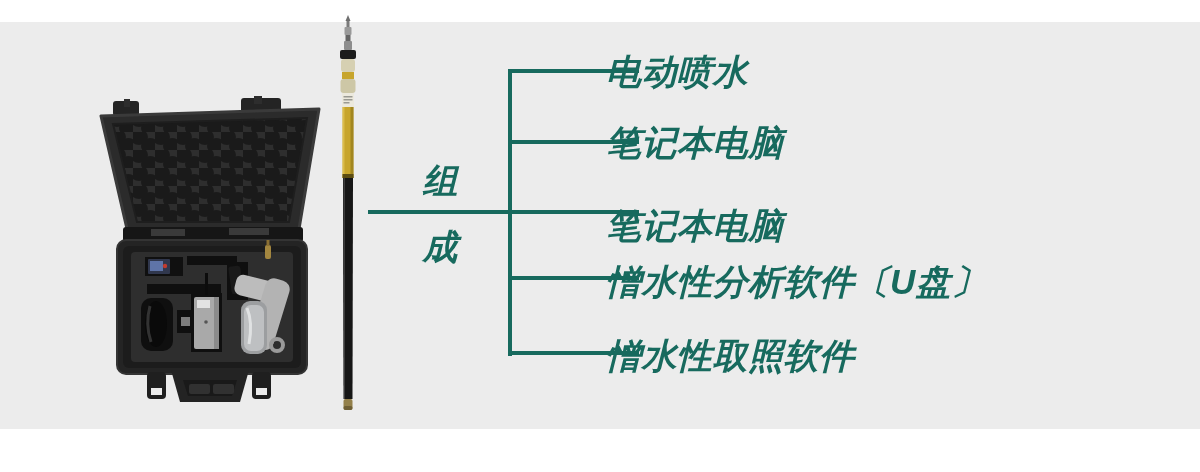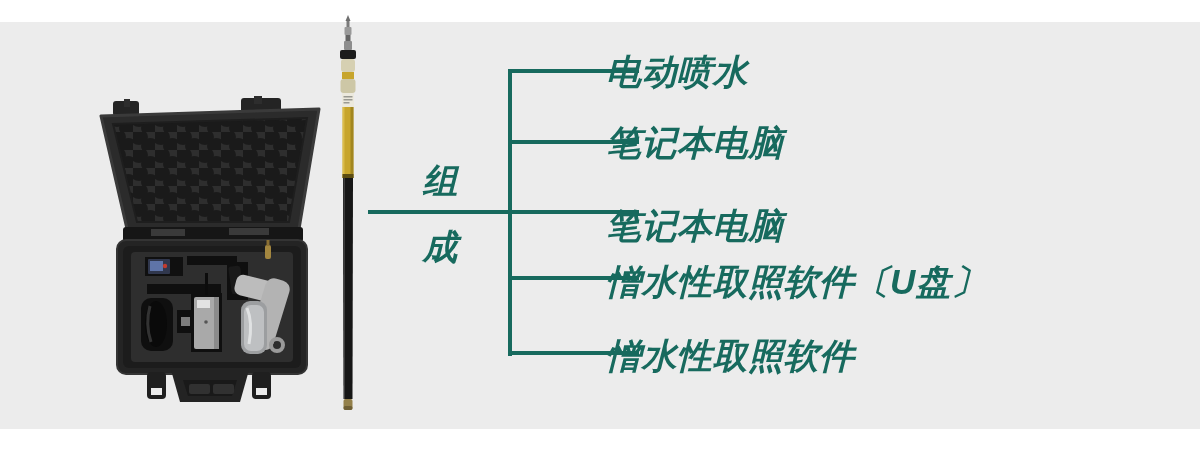--- a/index.html
+++ b/index.html
@@ -169,14 +169,14 @@
 <div class="h-line" style="left:508px;top:140px;width:131px;"></div>
 <div class="h-line" style="left:508px;top:276px;width:131px;"></div>
 <div class="h-line" style="left:508px;top:351px;width:131px;"></div>
 
 <div class="root-label" style="top:163px;">组</div>
 <div class="root-label" style="top:229px;">成</div>
 
 <div class="branch-label" style="top:71px;">电动喷水</div>
 <div class="branch-label" style="top:142px;">笔记本电脑</div>
 <div class="branch-label" style="top:213px;margin-top:12px;">笔记本电脑</div>
-<div class="branch-label" style="top:281px;">憎水性取照软件〔U盘〕</div>
+<div class="branch-label" style="top:281px;">憎水性分析软件〔U盘〕</div>
 <div class="branch-label" style="top:355px;">憎水性取照软件</div>
 
 </body></html>

